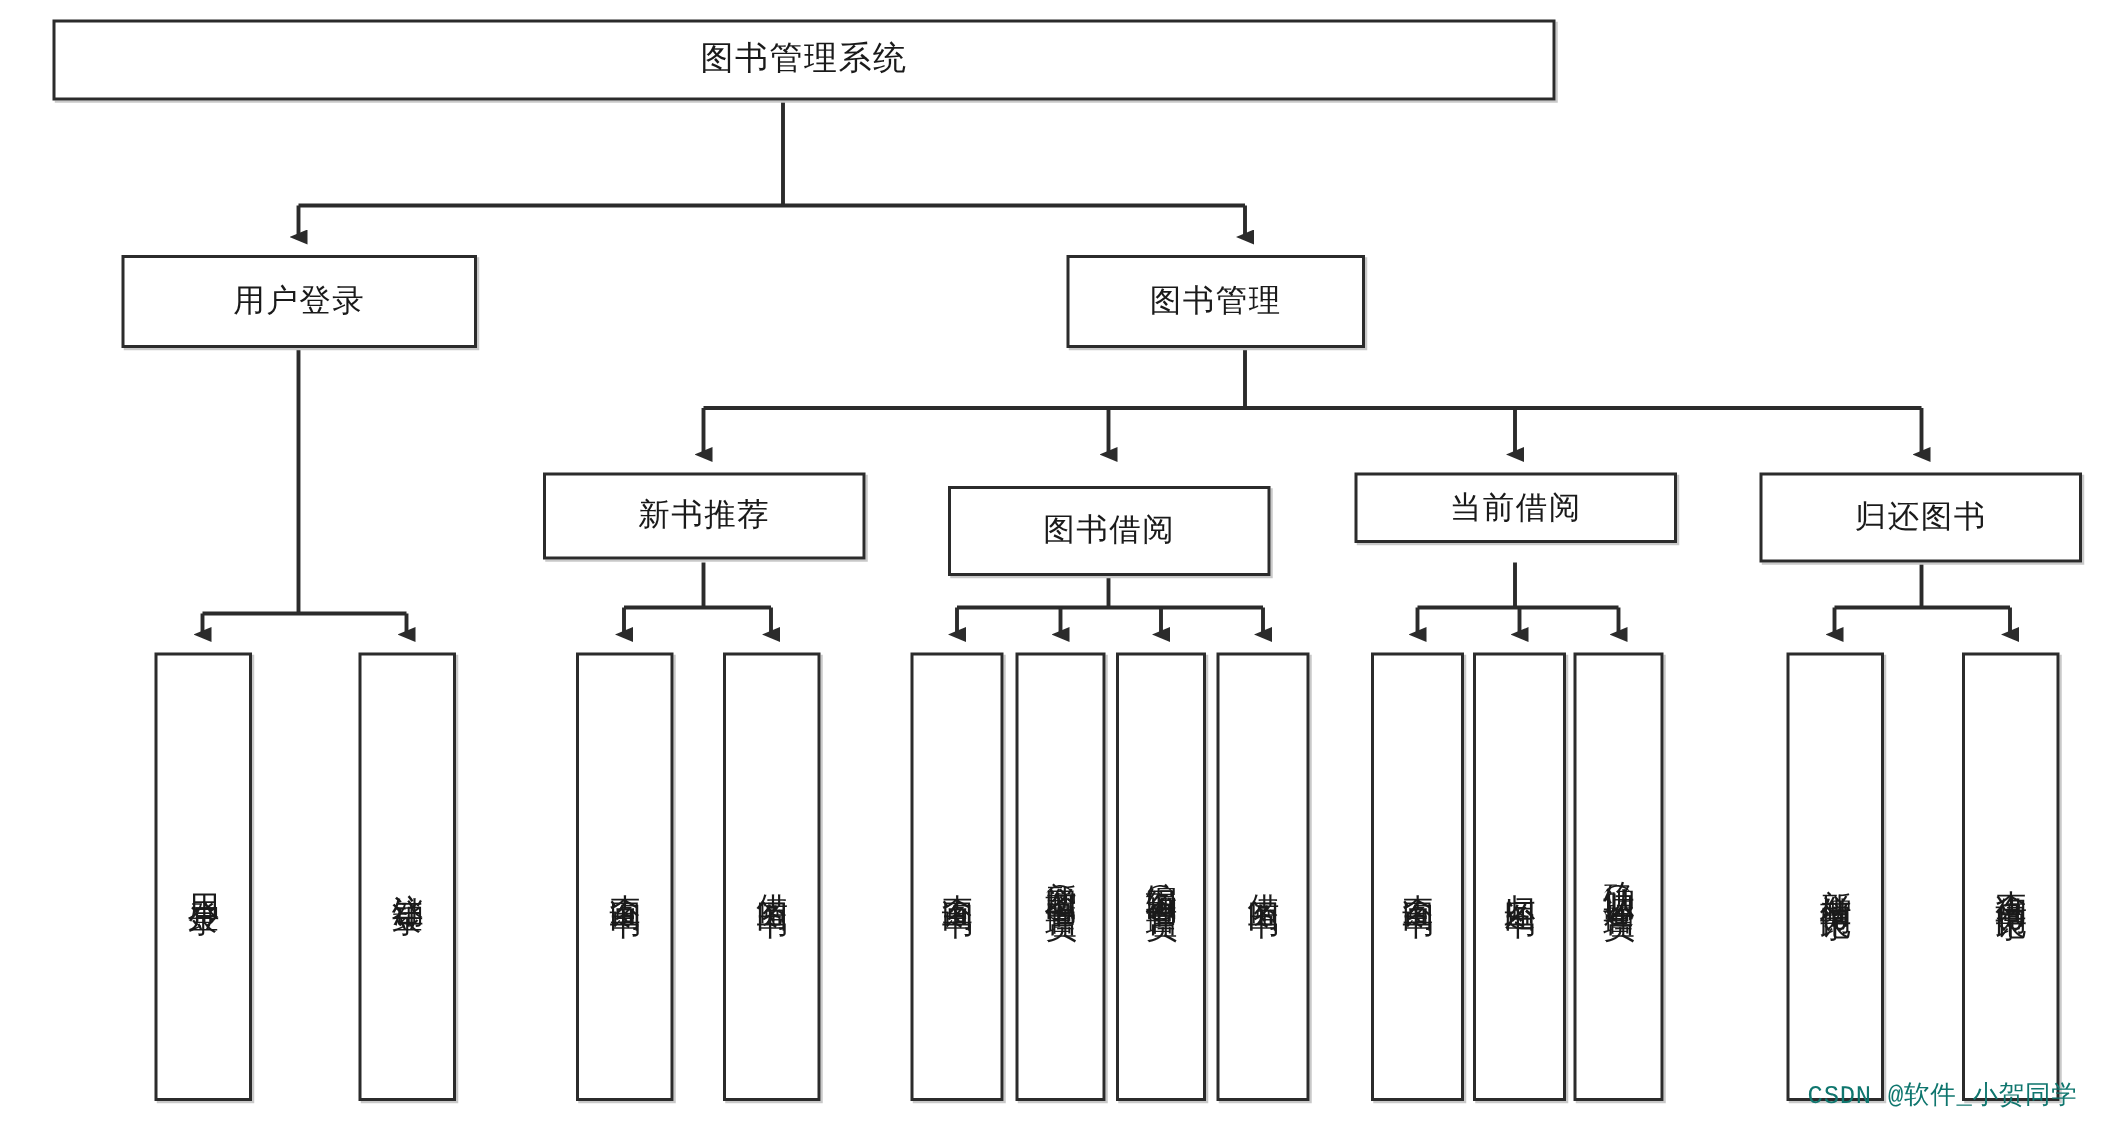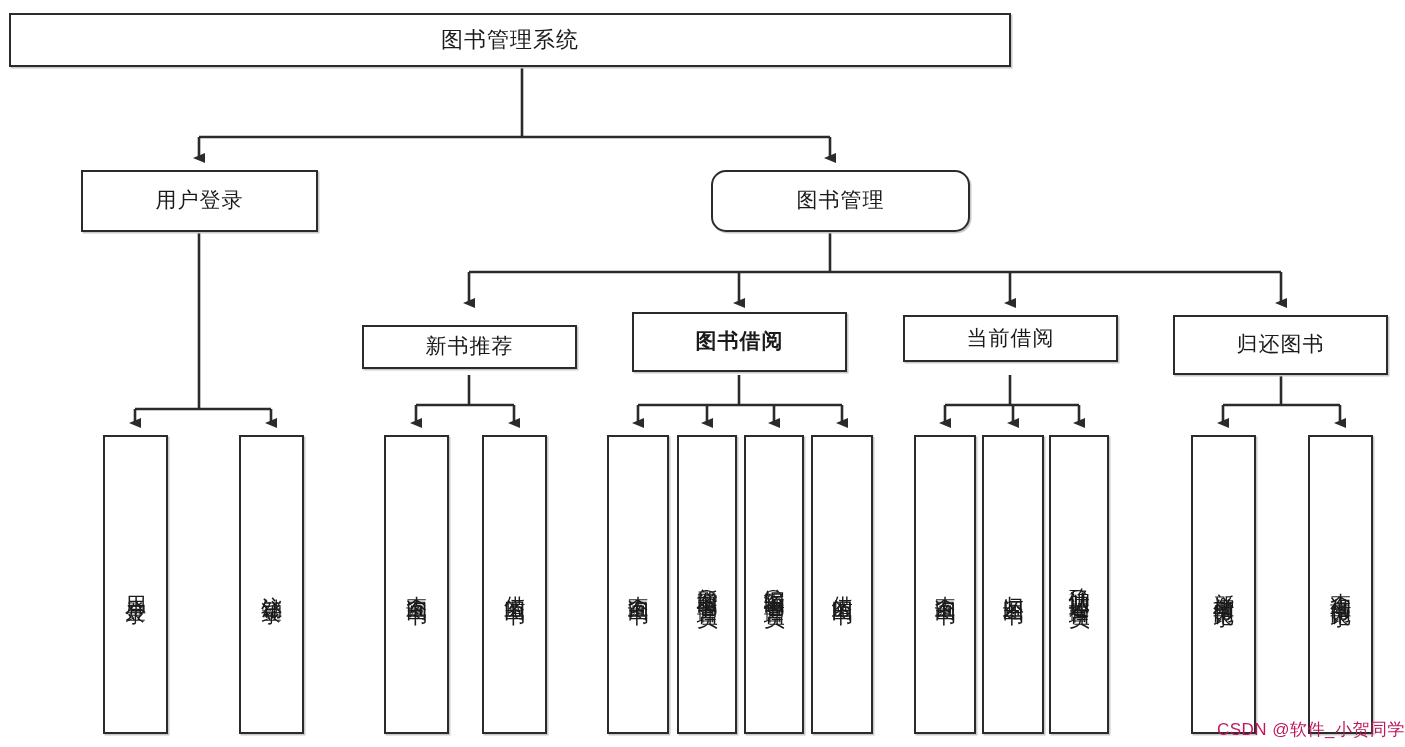--- a/index.html
+++ b/index.html
@@ -61,27 +61,27 @@
     margin-top: 76px;
   }
   .node.vert.tall .label {
     margin-top: 6px;
   }
   .node.root .label {
     font-size: 22px;
   }
   .watermark {
     position: absolute;
-    right: 0;
+    right: 20px;
     bottom: 6px;
     font-size: 17px;
-    color: #be185d;
+    color: #0f766e;
     letter-spacing: 0.5px;
     white-space: nowrap;
-    font-family: Liberation Sans, sans-serif;
+    font-family: Liberation Mono, monospace;
   }
 </style>
 </head>
 <body>
 
 <div id="canvas">
 
   <svg class="edges" viewBox="0 0 1405 747">
     <defs>
       <marker id="arrow" markerWidth="12" markerHeight="12" refX="5" refY="6" orient="auto" markerUnits="userSpaceOnUse">
@@ -125,35 +125,35 @@
       <path d="M1013,405 L1013,423" marker-end="url(#arrow)"></path>
       <path d="M1079,405 L1079,423" marker-end="url(#arrow)"></path>
 
       <path d="M1281,375 L1281,405"></path>
       <path d="M1223,405 L1340,405"></path>
       <path d="M1223,405 L1223,423" marker-end="url(#arrow)"></path>
       <path d="M1340,405 L1340,423" marker-end="url(#arrow)"></path>
     </g>
   </svg>
 
-  <div class="node horiz root" style="left:9px; top:13px; width:1002px; height:54px;">
+  <div class="node horiz root" style="left:35px; top:13px; width:1002px; height:54px;">
     <span class="label">图书管理系统</span>
   </div>
 
   <div class="node horiz" style="left:81px; top:170px; width:237px; height:62px;">
     <span class="label">用户登录</span>
   </div>
-  <div class="node horiz" style="left:711px; top:170px; width:259px; height:62px;border-radius:15px;">
+  <div class="node horiz" style="left:711px; top:170px; width:199px; height:62px;">
     <span class="label">图书管理</span>
   </div>
 
-  <div class="node horiz" style="left:362px; top:325px; width:215px; height:44px;">
+  <div class="node horiz" style="left:362px; top:315px; width:215px; height:58px;">
     <span class="label">新书推荐</span>
   </div>
-  <div class="node horiz" style="left:632px; top:312px; width:215px; height:60px;font-weight:bold;">
+  <div class="node horiz" style="left:632px; top:324px; width:215px; height:60px;">
     <span class="label">图书借阅</span>
   </div>
   <div class="node horiz" style="left:903px; top:315px; width:215px; height:47px;">
     <span class="label">当前借阅</span>
   </div>
   <div class="node horiz" style="left:1173px; top:315px; width:215px; height:60px;">
     <span class="label">归还图书</span>
   </div>
 
   <div class="node vert mid" style="left:103px; top:435px; width:65px; height:299px;">

